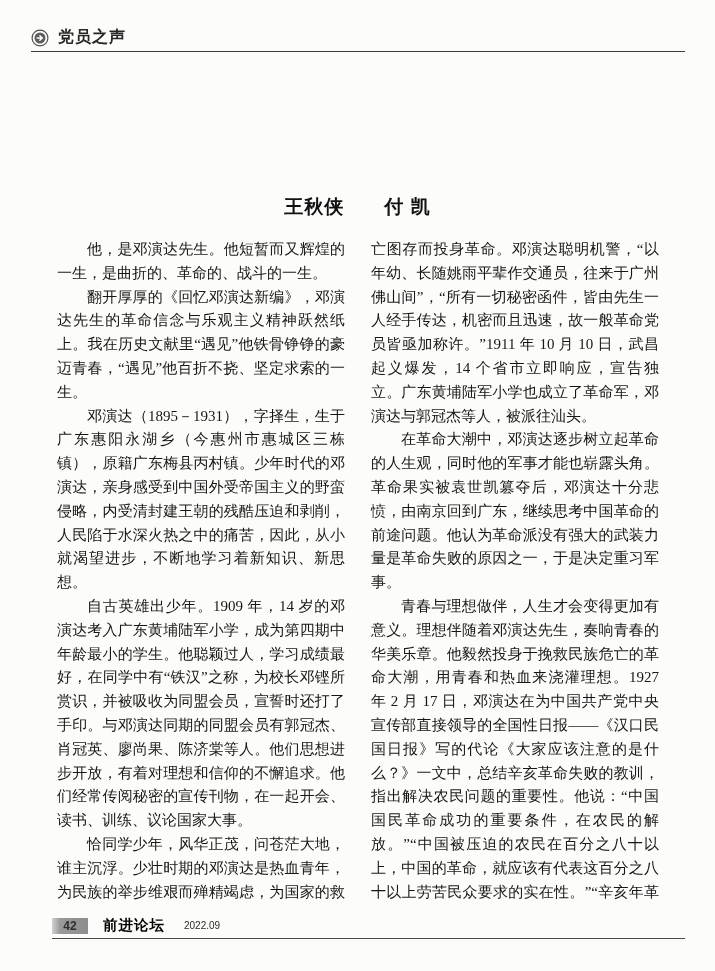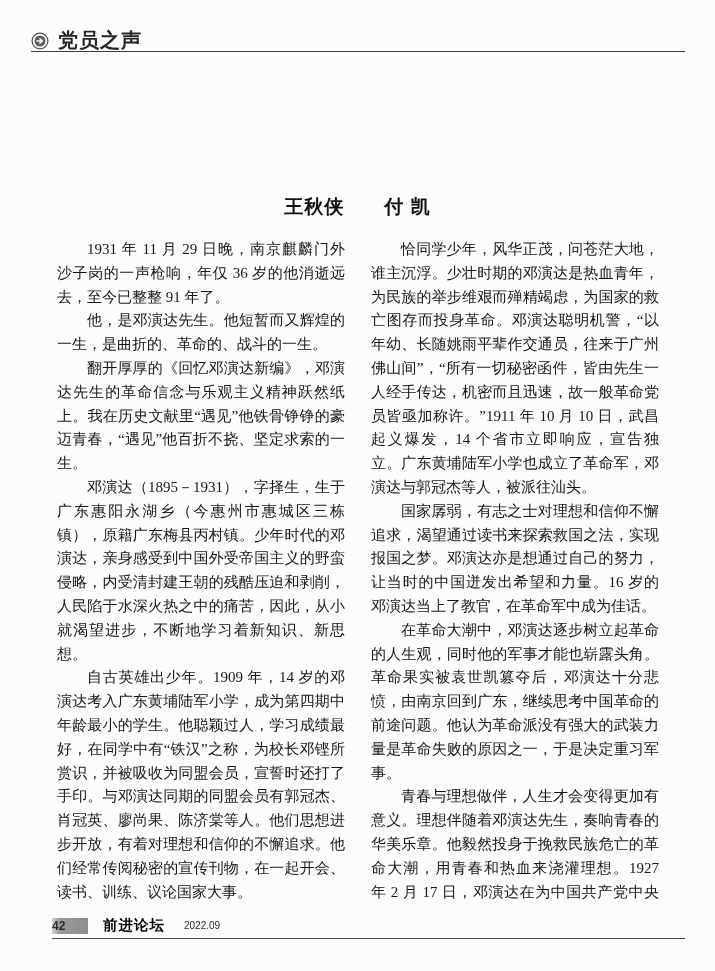--- a/index.html
+++ b/index.html
@@ -16,21 +16,21 @@
     overflow:hidden;
   }
   
   .page-header{
     position:absolute;top:27px;left:31px;right:30px;
     display:flex;align-items:center;gap:9px;
   }
   .section-icon{width:18px;height:18px;display:inline-block;flex:0 0 auto;}
   .section-label{
     font-family:"Liberation Sans", sans-serif;
-    font-weight:bold;font-size:20px;color:#262626;
+    font-weight:bold;font-size:16px;color:#262626;
     letter-spacing:1px;
   }
   .header-rule{
     position:absolute;top:51px;left:31px;right:30px;
     border-top:1.6px solid #3c3c3c;
   }
   
   .article-title{
     position:absolute;top:126px;left:0;width:100%;
     margin:0;text-align:center;
@@ -60,20 +60,21 @@
   .page-footer{
     position:absolute;top:916px;left:52px;right:30px;
     display:flex;align-items:center;
   }
   .page-number-badge{
     width:36px;height:16px;flex:0 0 auto;
     background:linear-gradient(90deg,#d2d2d2 0%,#9a9a9a 22%,#8d8d8d 100%);
     color:#2e2e2e;
     font-family:"Liberation Sans", sans-serif;
     font-weight:bold;font-size:12px;line-height:16px;
+    text-align:center;
   }
   .journal-name{
     margin-left:15px;
     font-family:"Liberation Sans", sans-serif;
     font-weight:bold;font-size:14.5px;color:#000000;
     letter-spacing:1px;
   }
   .journal-issue{
     margin-left:19px;
     font-family:"Liberation Sans", sans-serif;
@@ -97,27 +98,25 @@
         <path d="M6.8 10 H12.2 M9.8 7.4 L12.6 10 L9.8 12.6" fill="none" stroke="#ffffff" stroke-width="1.5" stroke-linecap="round" stroke-linejoin="round"></path>
       </svg>
     </span>
     <span class="section-label">党员之声</span>
   </div>
   <div class="header-rule"></div>
 
   <div class="article-authors">王秋侠　　付 凯</div>
 
   <div class="article-body">
-      <p>1931 年 11 月 29 日晚，南京麒麟门外沙子岗的一声枪响，年仅 36 岁的他消逝远去，至今已整整 91 年了。</p>
       <p>他，是邓演达先生。他短暂而又辉煌的一生，是曲折的、革命的、战斗的一生。</p>
       <p>翻开厚厚的《回忆邓演达新编》，邓演达先生的革命信念与乐观主义精神跃然纸上。我在历史文献里“遇见”他铁骨铮铮的豪迈青春，“遇见”他百折不挠、坚定求索的一生。</p>
       <p>邓演达（1895－1931），字择生，生于广东惠阳永湖乡（今惠州市惠城区三栋镇），原籍广东梅县丙村镇。少年时代的邓演达，亲身感受到中国外受帝国主义的野蛮侵略，内受清封建王朝的残酷压迫和剥削，人民陷于水深火热之中的痛苦，因此，从小就渴望进步，不断地学习着新知识、新思想。</p>
       <p>自古英雄出少年。1909 年，14 岁的邓演达考入广东黄埔陆军小学，成为第四期中年龄最小的学生。他聪颖过人，学习成绩最好，在同学中有“铁汉”之称，为校长邓铿所赏识，并被吸收为同盟会员，宣誓时还打了手印。与邓演达同期的同盟会员有郭冠杰、肖冠英、廖尚果、陈济棠等人。他们思想进步开放，有着对理想和信仰的不懈追求。他们经常传阅秘密的宣传刊物，在一起开会、读书、训练、议论国家大事。</p>
       <p>恰同学少年，风华正茂，问苍茫大地，谁主沉浮。少壮时期的邓演达是热血青年，为民族的举步维艰而殚精竭虑，为国家的救亡图存而投身革命。邓演达聪明机警，“以年幼、长随姚雨平辈作交通员，往来于广州佛山间”，“所有一切秘密函件，皆由先生一人经手传达，机密而且迅速，故一般革命党员皆亟加称许。”1911 年 10 月 10 日，武昌起义爆发，14 个省市立即响应，宣告独立。广东黄埔陆军小学也成立了革命军，邓演达与郭冠杰等人，被派往汕头。</p>
-      <p>国家孱弱，有志之士对理想和信仰不懈追求，渴望通过读书来探索救国之法，实现报国之梦。邓演达亦是想通过自己的努力，让当时的中国迸发出希望和力量。16 岁的邓演达当上了教官，在革命军中成为佳话。</p>
       <p>在革命大潮中，邓演达逐步树立起革命的人生观，同时他的军事才能也崭露头角。革命果实被袁世凯篡夺后，邓演达十分悲愤，由南京回到广东，继续思考中国革命的前途问题。他认为革命派没有强大的武装力量是革命失败的原因之一，于是决定重习军事。</p>
       <p>青春与理想做伴，人生才会变得更加有意义。理想伴随着邓演达先生，奏响青春的华美乐章。他毅然投身于挽救民族危亡的革命大潮，用青春和热血来浇灌理想。1927 年 2 月 17 日，邓演达在为中国共产党中央宣传部直接领导的全国性日报——《汉口民国日报》写的代论《大家应该注意的是什么？》一文中，总结辛亥革命失败的教训，指出解决农民问题的重要性。他说：“中国国民革命成功的重要条件，在农民的解放。”“中国被压迫的农民在百分之八十以上，中国的革命，就应该有代表这百分之八十以上劳苦民众要求的实在性。”“辛亥年革命失败的结果教训我们：如果我们的党，不能够把实际的利益给广大的痛苦群众，尤其是给农民群众，革命一定是要失败的。”</p>
     </div>
 
   <div class="page-footer">
     <span class="page-number-badge">42</span>
     <span class="journal-name">前进论坛</span>
     <span class="journal-issue">2022.09</span>
   </div>
   <div class="footer-rule"></div>

